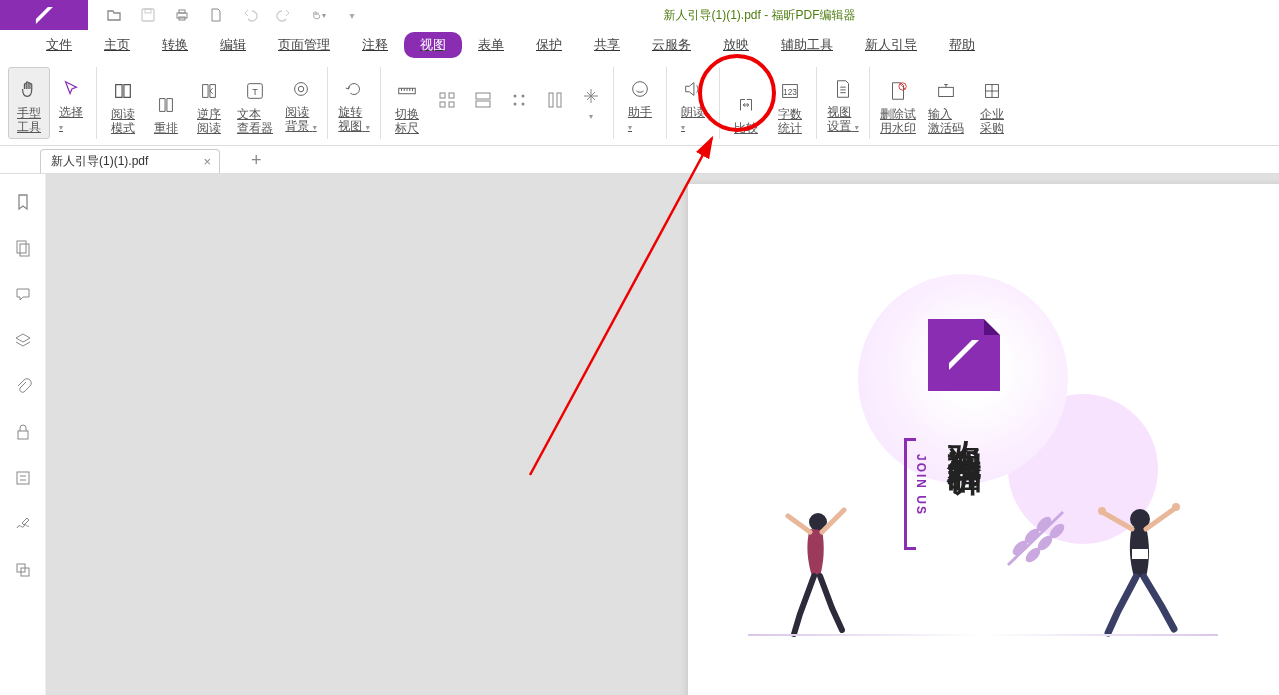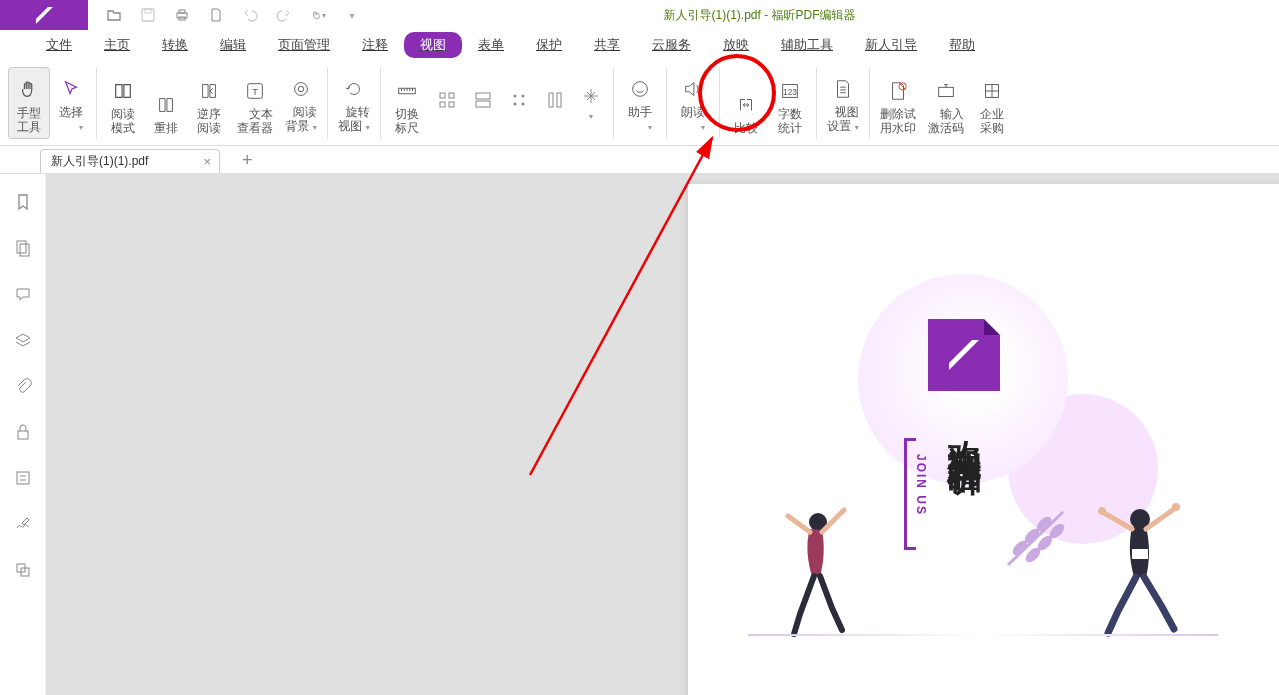--- a/index.html
+++ b/index.html
@@ -21,25 +21,25 @@
   
   .ribbon { height: 86px; display: flex; align-items: center; border-bottom: 1px solid #ddd; padding: 0 4px; }
   .ribbon-group { display: flex; align-items: flex-end; height: 72px; padding: 0 4px; border-right: 1px solid #e0e0e0; }
   .ribbon-group:last-child { border-right: none; }
   .ribbon-btn { display: flex; flex-direction: column; align-items: center; justify-content: flex-end; width: 44px; height: 72px; padding: 2px 0 4px 0; cursor: pointer; }
   .ribbon-btn.wide { width: 48px; }
   .ribbon-btn.narrow { width: 42px; }
   .ribbon-btn.iconic { width: 36px; justify-content:center; }
   .ribbon-btn.active { background: #eee; border: 1px solid #ccc; border-radius: 3px; }
   .ribbon-icon { height: 26px; display:flex; align-items:center; justify-content:center; color:#555; margin-bottom: 3px;}
-  .ribbon-label { font-size: 12px; line-height: 14px; text-align: right; white-space: pre-line; color:#555;}
+  .ribbon-label { font-size: 12px; line-height: 14px; text-align: left; white-space: pre-line; color:#555;text-decoration:underline;}
   .drop-caret { font-size: 8px; color:#999; }
 
   
-  .tabstrip { height: 28px; display: flex; align-items: flex-end; padding-left: 40px; gap: 8px; border-bottom: 1px solid #ddd; }
+  .tabstrip { height: 28px; display: flex; align-items: flex-end; padding-left: 40px; gap: 17px; border-bottom: 1px solid #ddd; }
   .doc-tab { display:flex; align-items:center; height: 24px; padding: 0 8px 0 10px; border: 1px solid #ccc; border-bottom: none; border-radius: 4px 4px 0 0; background:#fff; font-size: 12px; min-width: 180px; justify-content: space-between; }
   .doc-tab-close { color:#888; font-size:13px; margin-left: 10px; cursor:pointer;}
   .add-tab { margin-left: 14px; font-size: 18px; color:#888; cursor:pointer; padding-bottom:2px;}
 
   
   .main { display:flex; height: calc(695px - 30px - 30px - 86px - 28px); }
   .sidebar { width: 46px; background:#fff; border-right:1px solid #eee; display:flex; flex-direction:column; align-items:center; gap: 22px; padding-top: 16px;}
   .sidebar-btn { width: 24px; height: 24px; display:flex; align-items:center; justify-content:center; color:#888; cursor:pointer;}
 
   .canvas { flex:1; background:#e0e0e0; position:relative; overflow:hidden;}

